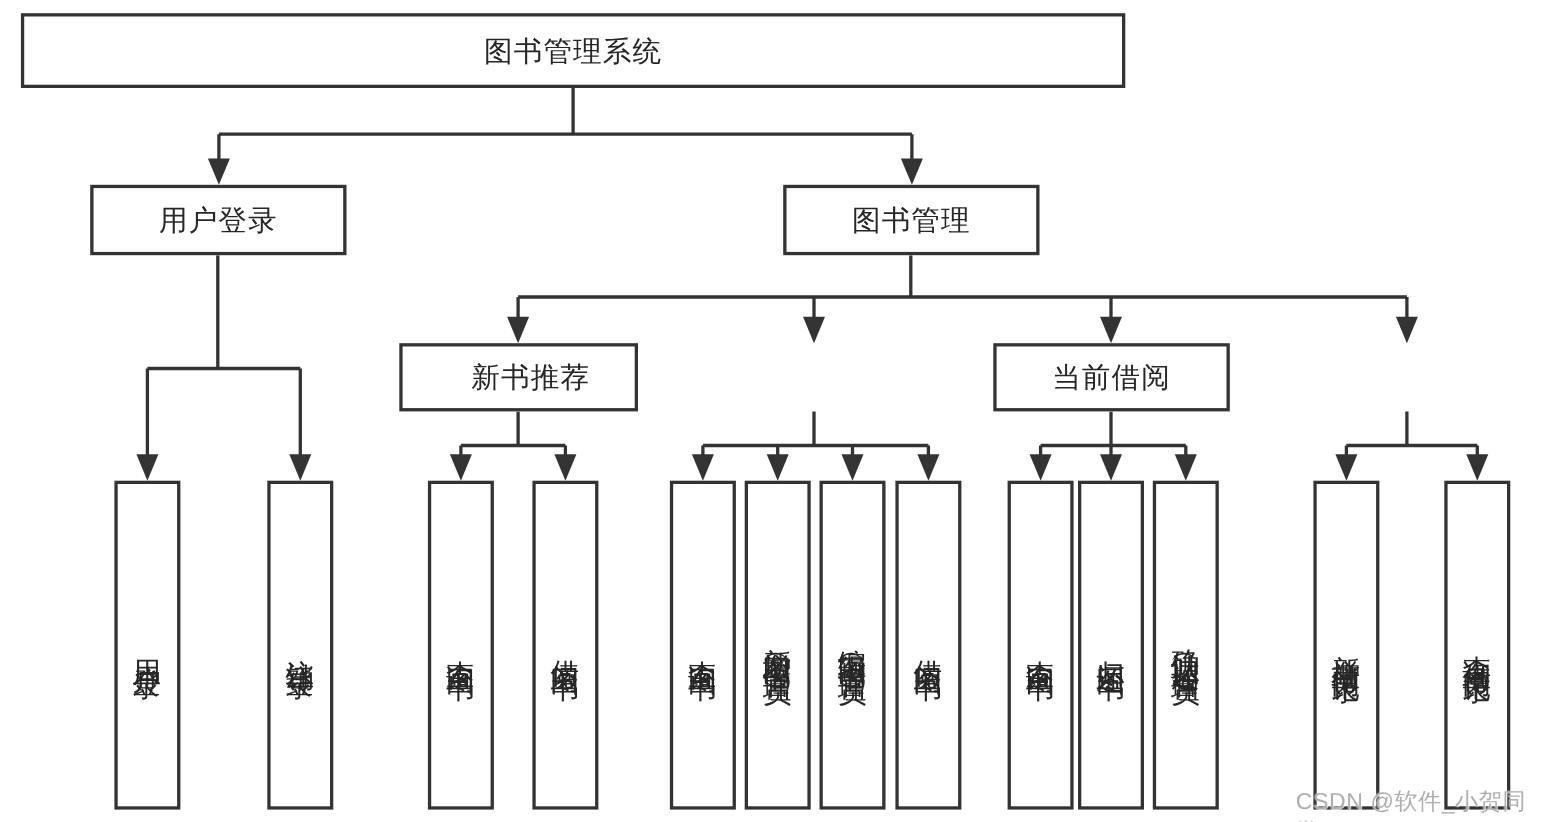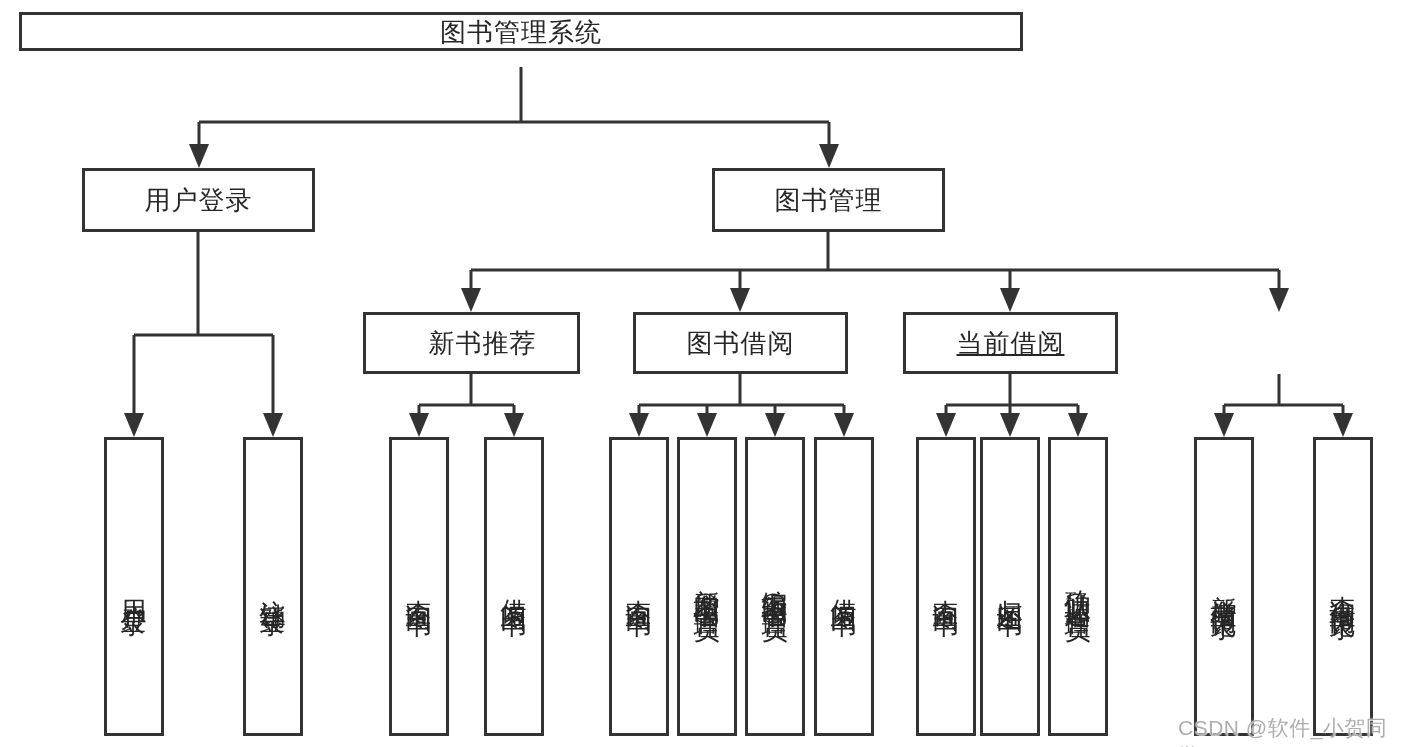--- a/index.html
+++ b/index.html
@@ -12,21 +12,21 @@
     position:absolute;box-sizing:border-box;background:#ffffff;
     border:3px solid #333333;display:flex;align-items:center;justify-content:center;
     font-size:26px;line-height:1;white-space:nowrap;z-index:2;
   }
   .hbox{letter-spacing:1px;}
   .vbox{
     top:437px;height:299px;width:60px;
     writing-mode:vertical-rl;text-orientation:mixed;letter-spacing:4px;
     white-space:normal;
   }
-  .root{left:19px;top:12px;width:1004px;height:39px;}
+  .root{left:19px;top:12px;width:1004px;height:68px;}
   .l2{top:168px;height:64px;width:233px;}
   .l3{top:312px;height:62px;}
   .watermark{
     position:absolute;left:1178px;top:714px;z-index:5;
     font-size:21px;letter-spacing:0.5px;color:#aeaeae;
     text-shadow:0 0 2px rgba(255,255,255,0.9), 1px 1px 0 rgba(255,255,255,0.6);
   }
 </style>
 </head>
 <body>
@@ -72,22 +72,21 @@
       <polygon points="1333,413 1353,413 1343,437"></polygon>
     </g>
   </svg>
 
   <div class="box hbox root">图书管理系统</div>
 
   <div class="box hbox l2" style="left:82px;">用户登录</div>
   <div class="box hbox l2" style="left:712px;">图书管理</div>
 
   <div class="box hbox l3" style="left:363px;width:217px;padding-left:22px;">新书推荐</div>
-  <div class="box hbox l3" style="left:633px;width:215px;">图书借阅</div>
-  <div class="box hbox l3" style="left:903px;width:215px;text-decoration:underline;">当前借阅</div>
+  <div class="box hbox l3" style="left:903px;width:215px;">当前借阅</div>
 
   <div class="box vbox" style="left:104px;">用户登录</div>
   <div class="box vbox" style="left:243px;">注销登录</div>
 
   <div class="box vbox" style="left:389px;">查询图书</div>
   <div class="box vbox" style="left:484px;">借阅图书</div>
 
   <div class="box vbox" style="left:609px;">查询图书</div>
   <div class="box vbox" style="left:677px;">新增图书（管理员）</div>
   <div class="box vbox" style="left:745px;">编辑图书（管理员）</div>

